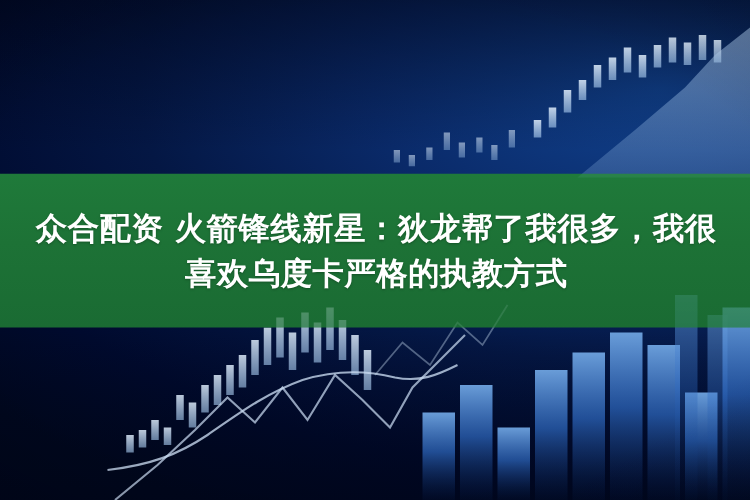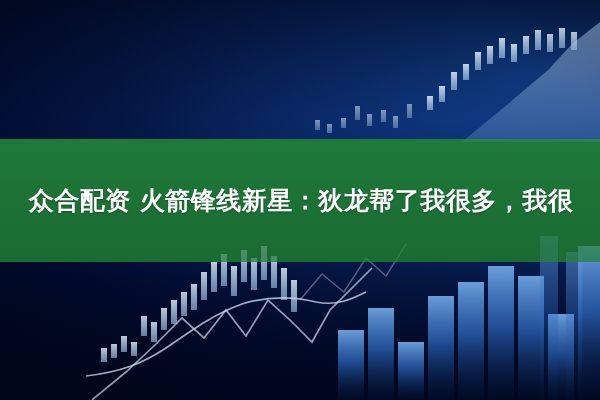--- a/index.html
+++ b/index.html
@@ -247,16 +247,17 @@
   </svg>
 
   <div class="vignette"></div>
 
   <div class="banner">
     <svg class="banner-art" viewBox="0 0 600 400" preserveAspectRatio="none">
       <use href="#art-content"></use>
     </svg>
     <div class="banner-text">
       <div class="headline-line line-1">众合配资 火箭锋线新星：狄龙帮了我很多，我很</div>
+      <div class="headline-line line-2">喜欢乌度卡严格的执教方式</div>
     </div>
   </div>
 
 </div>
 
 </body></html>

